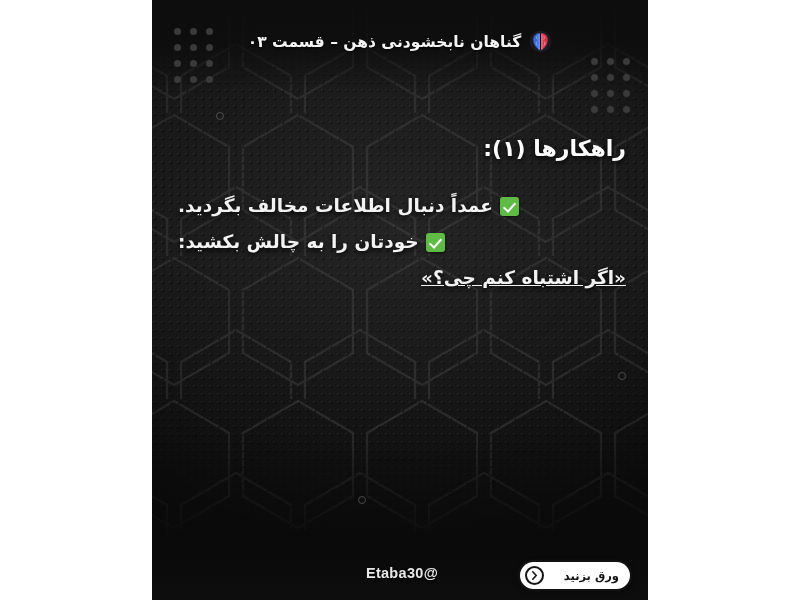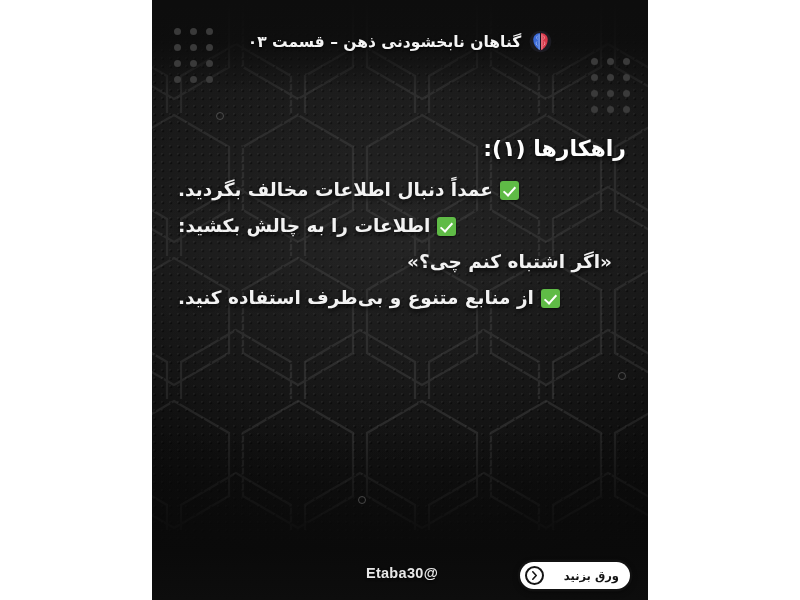--- a/index.html
+++ b/index.html
@@ -142,21 +142,21 @@
     padding:0 22px 0 26px;
     direction:rtl;
     text-align:right;
   }
 
   .section-heading {
     color:#ffffff;
     font-size:22px;
     font-weight:700;
     line-height:1.5;
-    margin-bottom:10px;
+    margin-bottom:26px;
     text-shadow:0 2px 5px rgba(0,0,0,.9);
   }
 
   .bullets { list-style:none; }
 
   .bullet {
     display:flex;
     align-items:flex-start;
     justify-content:flex-end;
     gap:7px;
@@ -192,22 +192,23 @@
     text-shadow:0 2px 5px rgba(0,0,0,.9);
   }
 
   .subline {
     color:#f2f2f2;
     font-size:18.5px;
     font-weight:600;
     line-height:1.62;
     text-align:right;
     padding-left:0;
-    margin:0 14px 6px 0;
+    margin:0 0 6px 0;
     text-shadow:0 2px 5px rgba(0,0,0,.9);
+    text-decoration:underline;
   }
 
   
   .handle {
     position:absolute;
     z-index:10;
     left:4px; right:0;
     top:565px;
     text-align:center;
     color:#e8e8e8;
@@ -339,29 +340,25 @@
 
       <ul class="bullets">
 
         <li class="bullet">
           <span class="check-icon"></span>
           <span class="bullet-text">عمداً دنبال اطلاعات مخالف بگردید.</span>
         </li>
 
         <li class="bullet">
           <span class="check-icon"></span>
-          <span class="bullet-text">اطلاعات را به چالش بکشید:</span>
+          <span class="bullet-text">خودتان را به چالش بکشید:</span>
         </li>
 
         <li class="subline">«اگر اشتباه کنم چی؟»</li>
 
-        <li class="bullet">
-          <span class="check-icon"></span>
-          <span class="bullet-text">از منابع متنوع و بی‌طرف استفاده کنید.</span>
-        </li>
 
       </ul>
     </div>
 
     <div class="handle">@Etaba30</div>
 
     <div class="swipe-btn">
       <span class="swipe-label">ورق بزنید</span>
       <span class="swipe-circle">
         <svg viewBox="0 0 16 16" width="11" height="11" aria-hidden="true">

